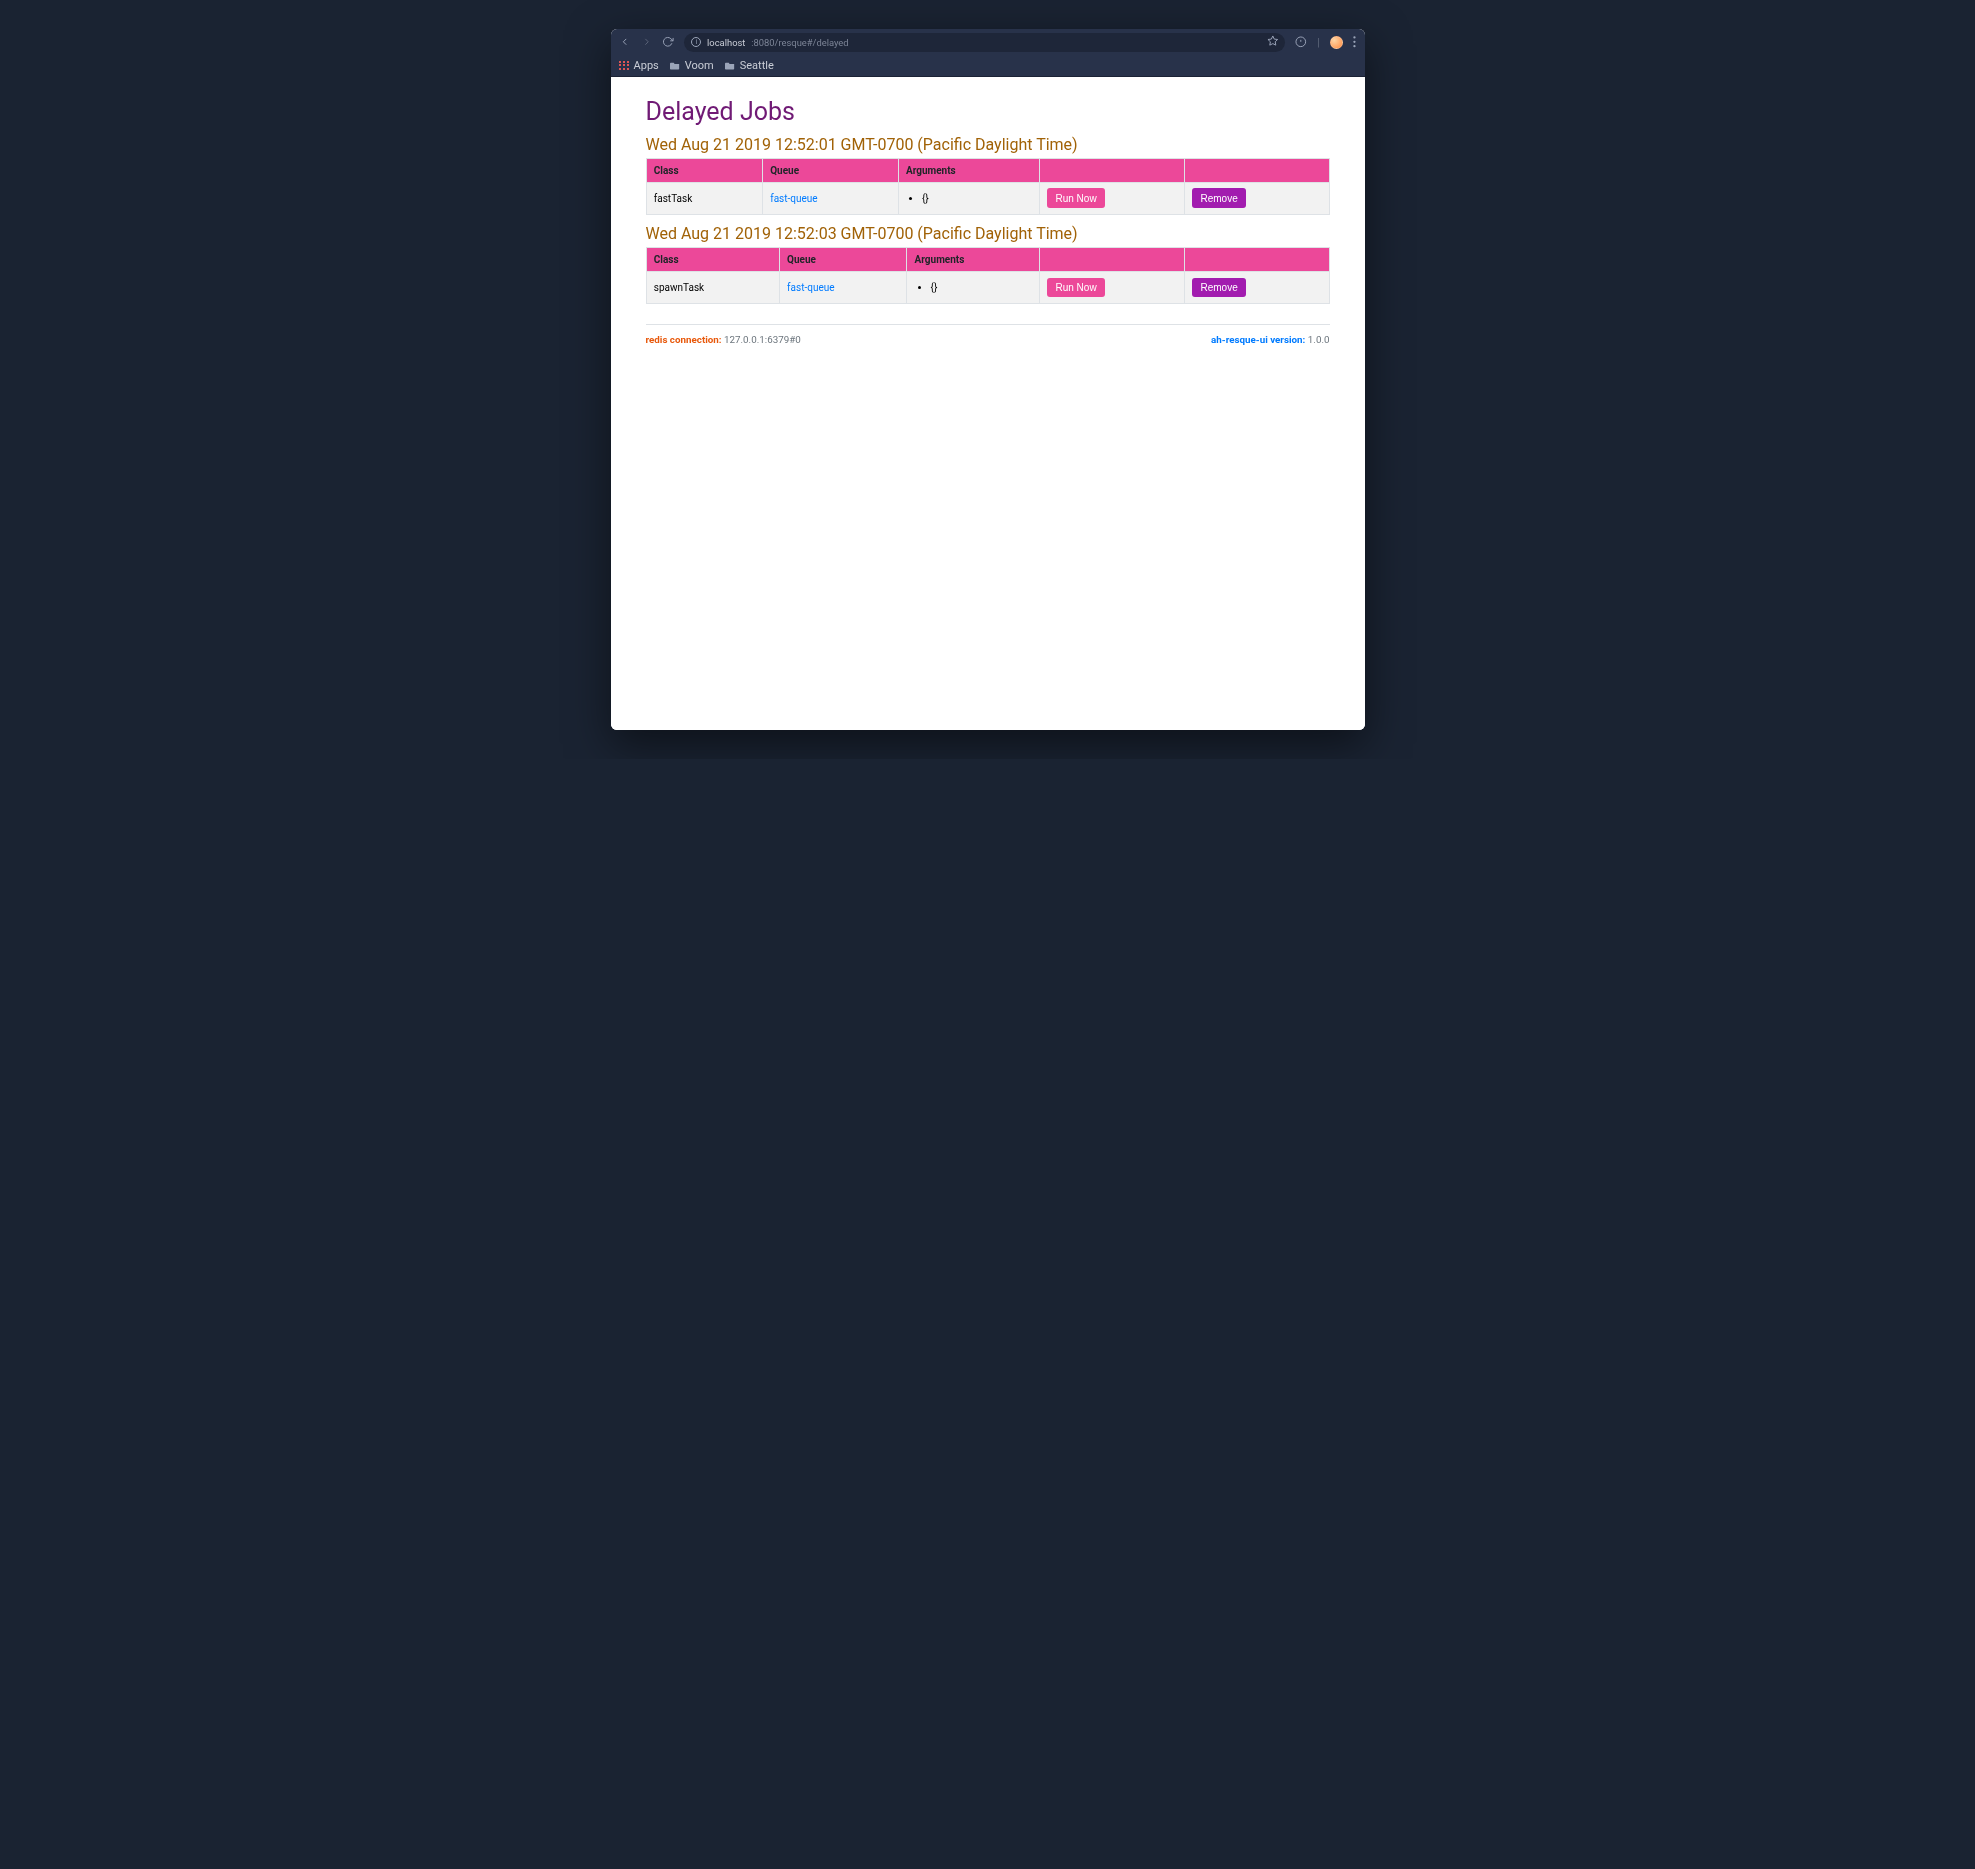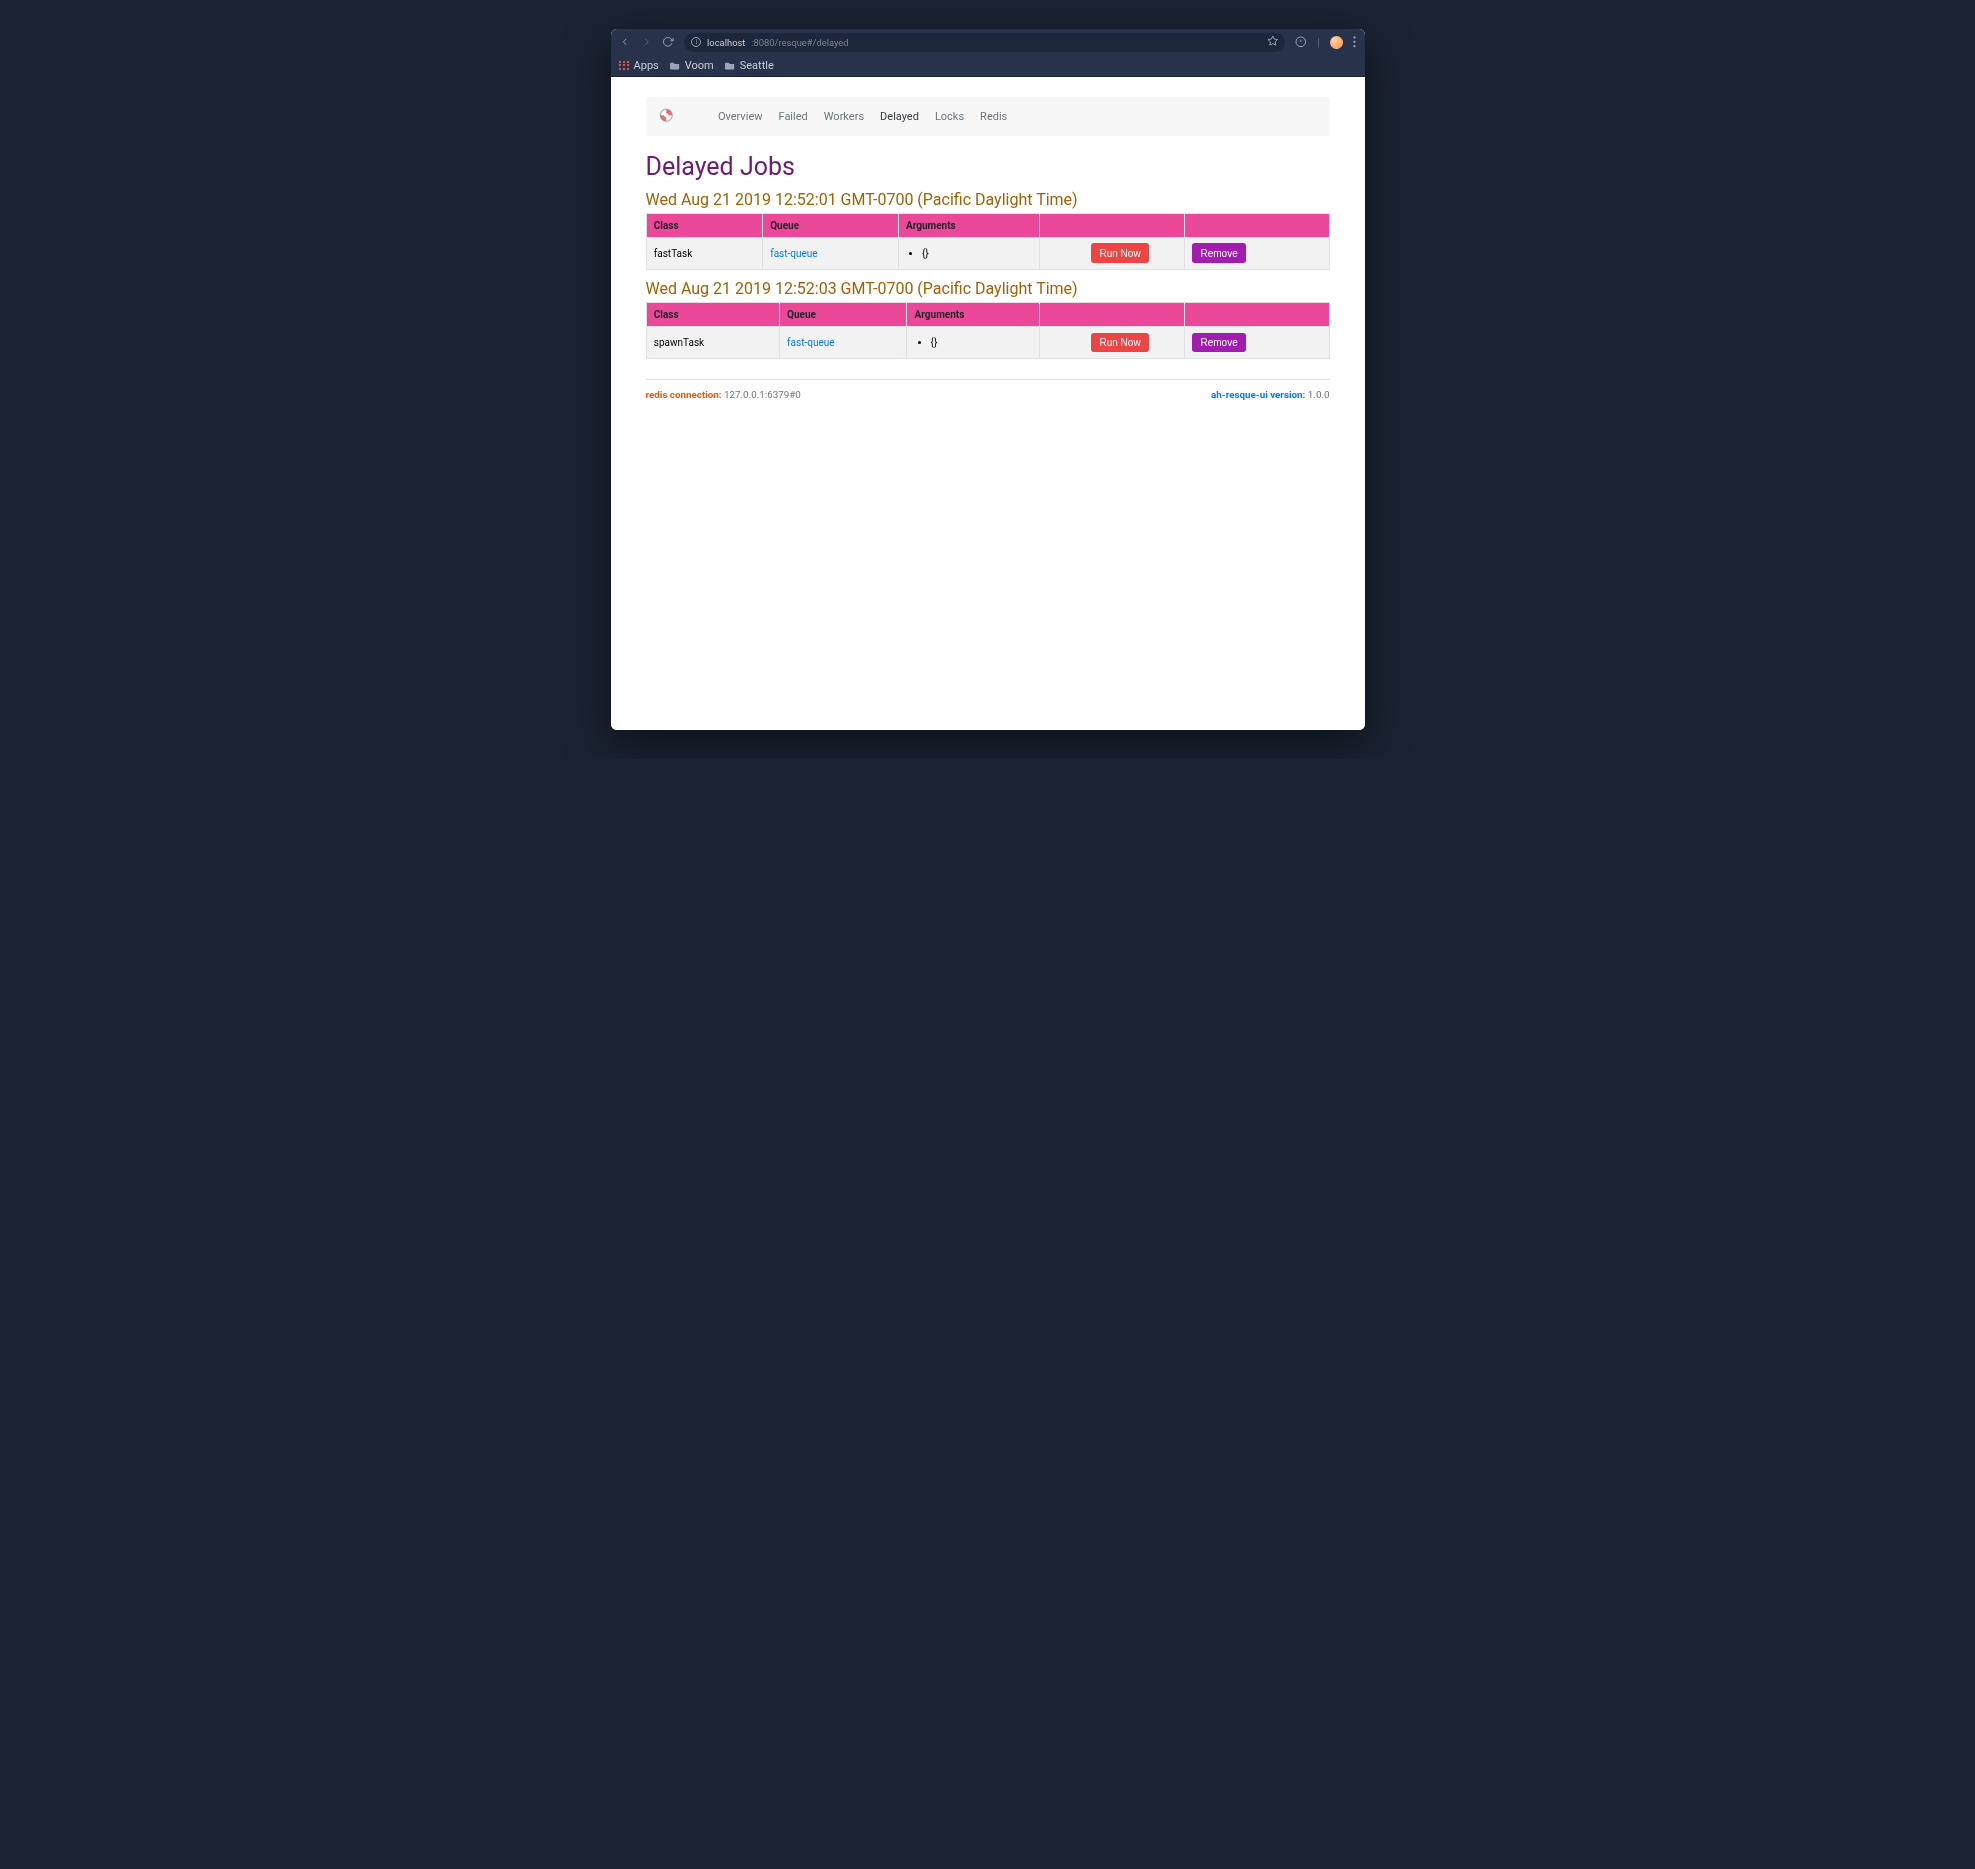--- a/index.html
+++ b/index.html
@@ -157,21 +157,21 @@
     table.job-table ul { list-style: disc; padding-left: 16px; }
     .btn {
       display: inline-block;
       border: none;
       border-radius: 2.9px;
       padding: 4.4px 8.7px;
       font-size: 10px;
       color: #fff;
       cursor: pointer;
     }
-    .btn-warn { background: #ef4444; margin-left: 44px; }
+    .btn-warn { background: #ec4899; }
     .btn-danger { background: #a21caf; }
     .action-cell { width: 145px; }
 
     hr.footer-rule {
       border: none;
       border-top: 0.7px solid #dee2e6;
       margin: 20px 0 8.7px;
     }
     .footer {
       display: flex;
@@ -259,37 +259,20 @@
     </span>
     <span class="folder">
       <svg viewBox="0 0 24 20">
           <path d="M2 4h7l2 3h11v11a2 2 0 0 1-2 2H2a2 2 0 0 1-2-2V6a2 2 0 0 1 2-2z"></path>
         </svg>
       <span>Seattle</span>
     </span>
   </div>
 
   <div class="page">
-    <div class="navbar">
-      <span>
-        <svg class="brand-icon" viewBox="0 0 24 24">
-            <circle cx="12" cy="12" r="10" fill="none" stroke="#bbb" stroke-width="2"></circle>
-            <path d="M12 2 A10 10 0 0 1 22 12 L12 12 Z" fill="#d9534f" opacity="0.8"></path>
-            <path d="M12 22 A10 10 0 0 1 2 12 L12 12 Z" fill="#d9534f" opacity="0.8"></path>
-            <circle cx="12" cy="12" r="3.5" fill="#fff"></circle>
-          </svg>
-      </span>
-      <span class="nav-spacer"></span>
-      <a class="navlink">Overview</a>
-      <a class="navlink">Failed</a>
-      <a class="navlink">Workers</a>
-      <a class="navlink active">Delayed</a>
-      <a class="navlink">Locks</a>
-      <a class="navlink">Redis</a>
-    </div>
 
     <h1 class="page-title">Delayed Jobs</h1>
 
     <h2 class="ts-header">Wed Aug 21 2019 12:52:01 GMT-0700 (Pacific Daylight Time)</h2>
     <table class="job-table">
       <thead>
         <tr>
           <th>Class</th>
           <th>Queue</th>
           <th>Arguments</th>

